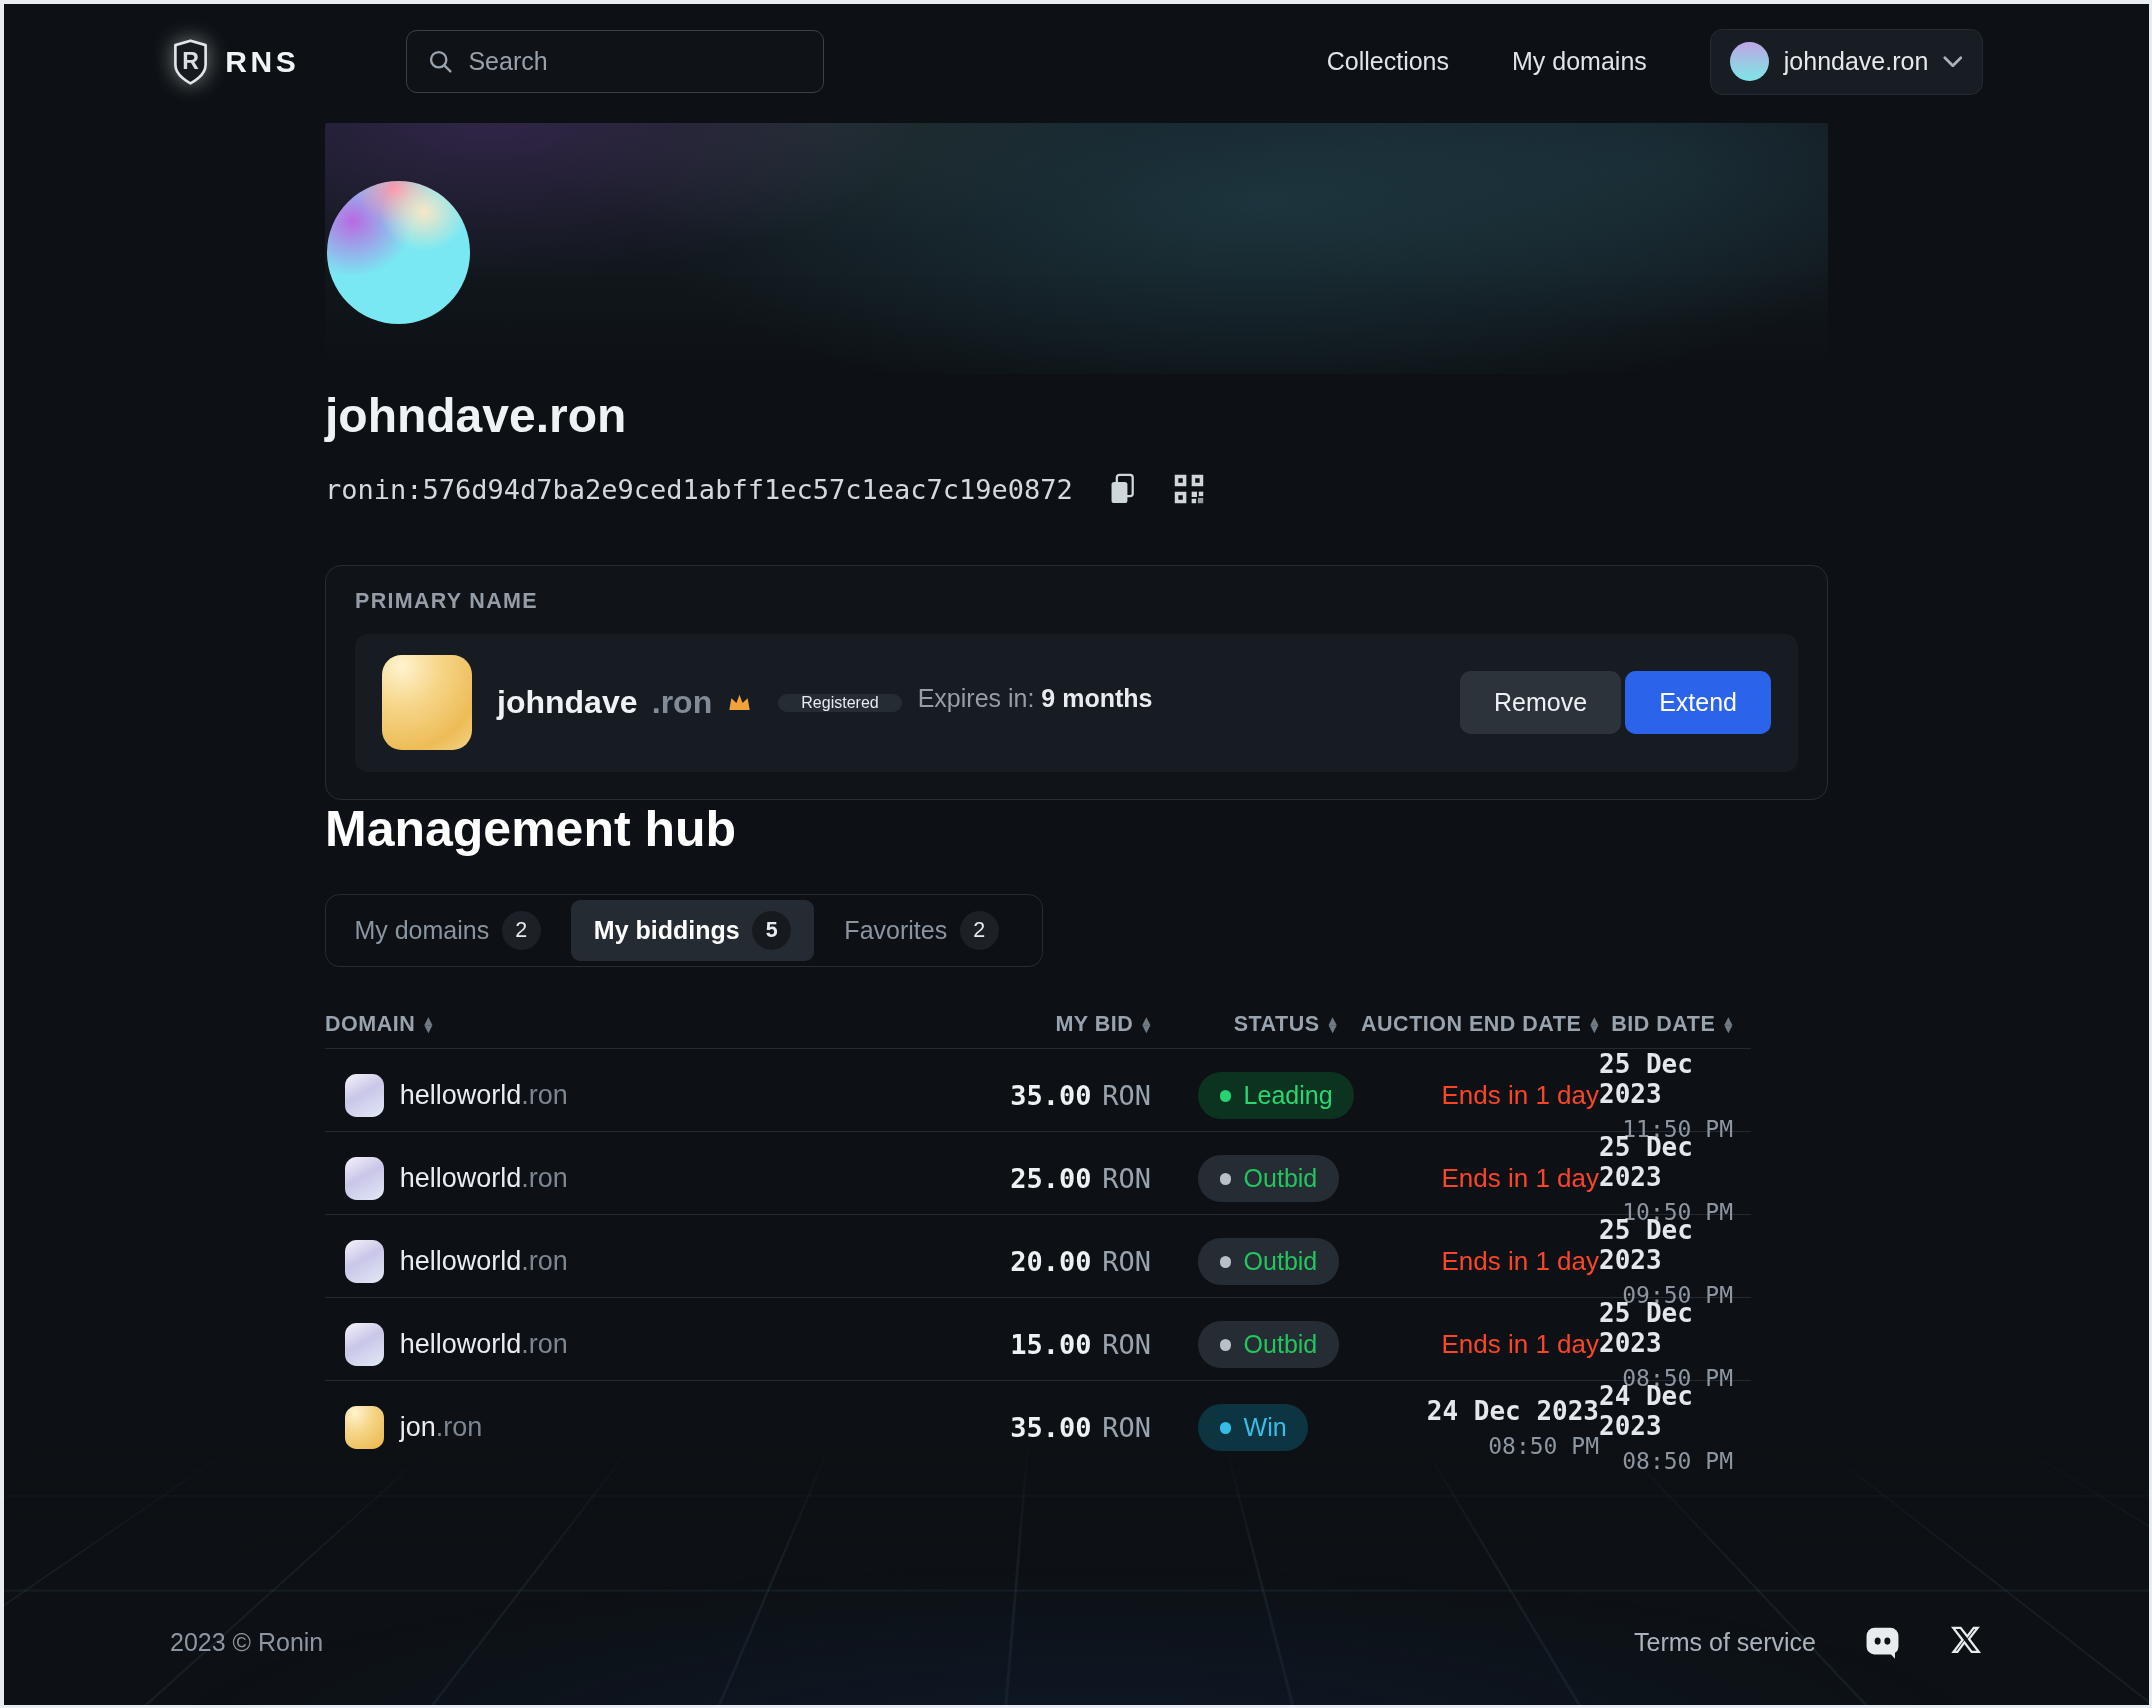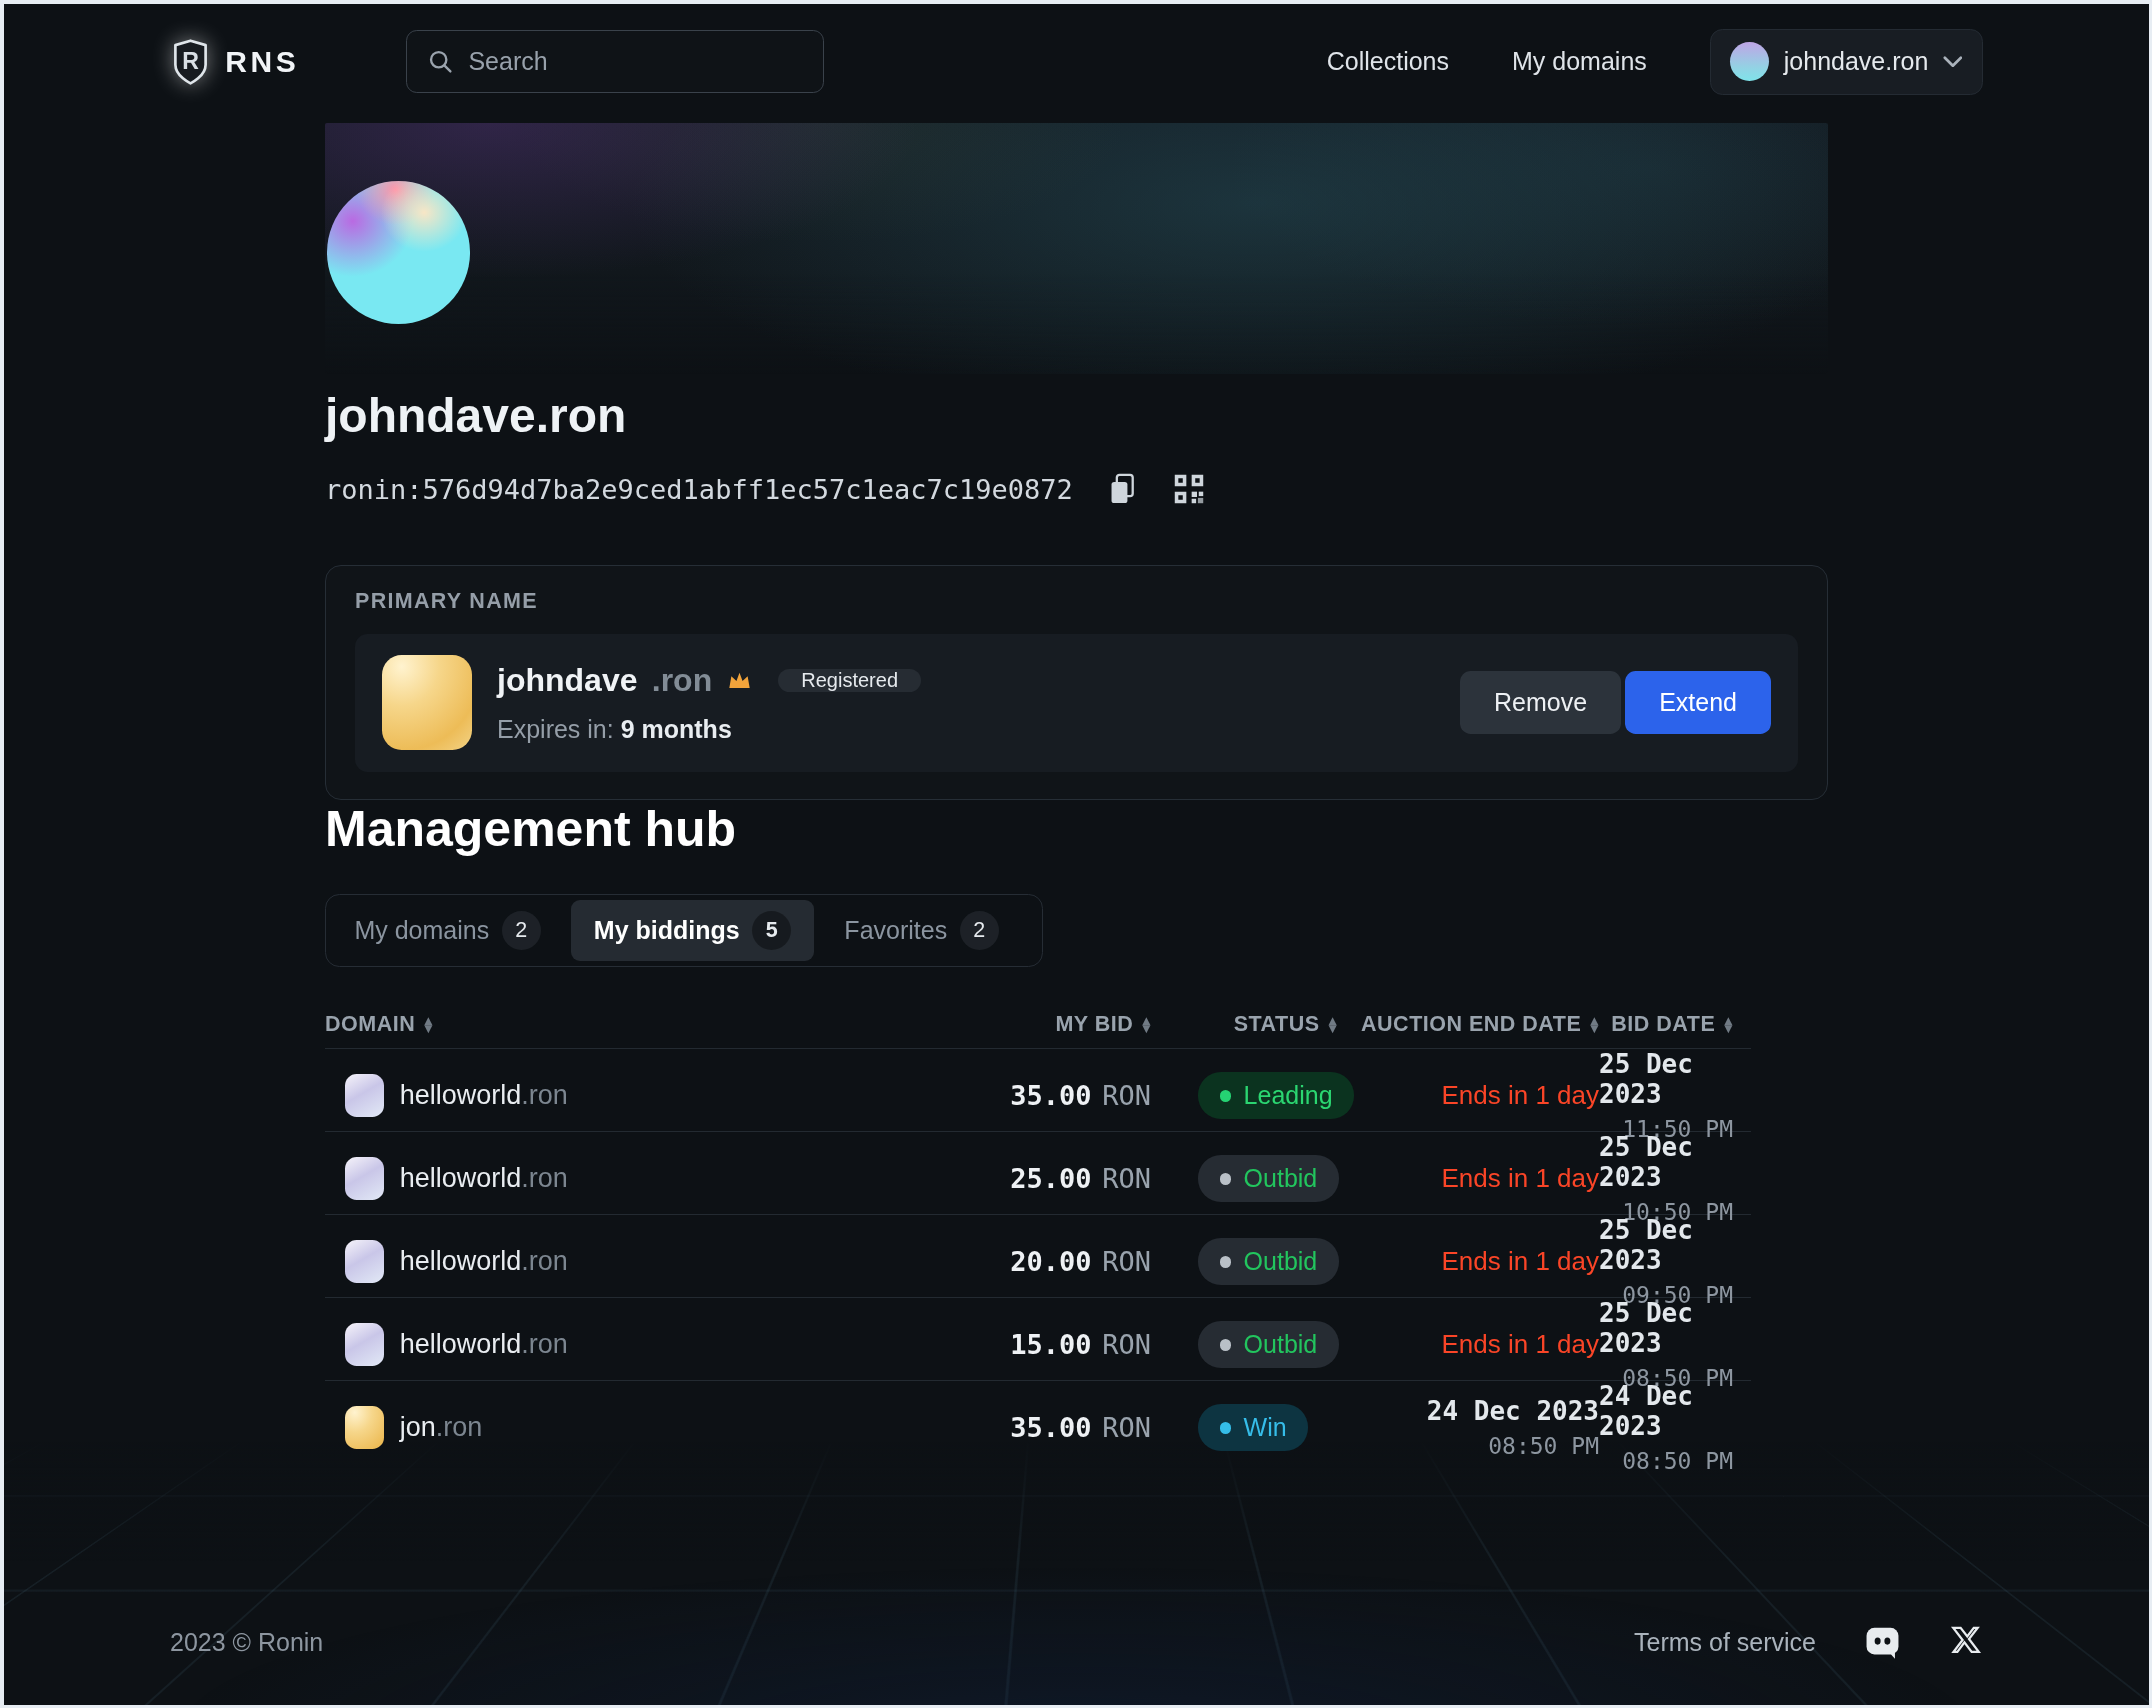--- a/index.html
+++ b/index.html
@@ -58,25 +58,25 @@
   .icon-btn{display:inline-flex;align-items:center;cursor:pointer}
 
   
   .pn-card{margin-top:59px;border:0.9px solid #262e36;border-radius:16px;padding:23px 29px 27px;
     background:rgba(255,255,255,0.015)}
   .pn-label{font-size:21.5px;font-weight:600;letter-spacing:1.3px;color:#959ea8}
   .pn-inner{margin-top:19.7px;background:var(--panel);border-radius:12.5px;padding:21.5px 27px;
     display:flex;align-items:center;gap:25px}
   .pn-thumb{width:90px;height:95px;border-radius:19.7px;flex:none;
     background:radial-gradient(130% 130% at 22% 12%, #fff3cf 0%, #f6d68a 32%, #edbc57 68%, #f5dd9b 100%)}
-  .pn-info{display:flex;flex-direction:column;gap:16px}
+  .pn-info{display:flex;flex-direction:row;gap:16px}
   .pn-name-row{display:flex;align-items:center;gap:14.3px}
   .pn-name{font-size:32px;font-weight:700;color:#f0f3f6}
   .pn-suffix{font-size:32px;font-weight:700;color:#828c96}
-  .badge{background:var(--pill-bg);border-radius:895px;padding:0 23px;font-size:20px;color:#e6eaee;margin-left:12.5px}
+  .badge{background:var(--pill-bg);border-radius:895px;padding:0 23px;font-size:16px;color:#e6eaee;margin-left:12.5px}
   .pn-expires{font-size:25px;color:#959ea8}
   .pn-expires b{color:#e9edf1;font-weight:600}
   .pn-actions{margin-left:auto;display:flex;gap:4px}
   .btn{height:63px;border:none;border-radius:10.7px;padding:0 34px;font-size:25px;cursor:pointer;
     font-family:"Liberation Sans",sans-serif}
   .btn-secondary{background:#2c333b;color:#eef1f4}
   .btn-primary{background:var(--blue);color:#ffffff}
 
   
   .hub-title{font-size:50px;font-weight:700;color:#ffffff}

